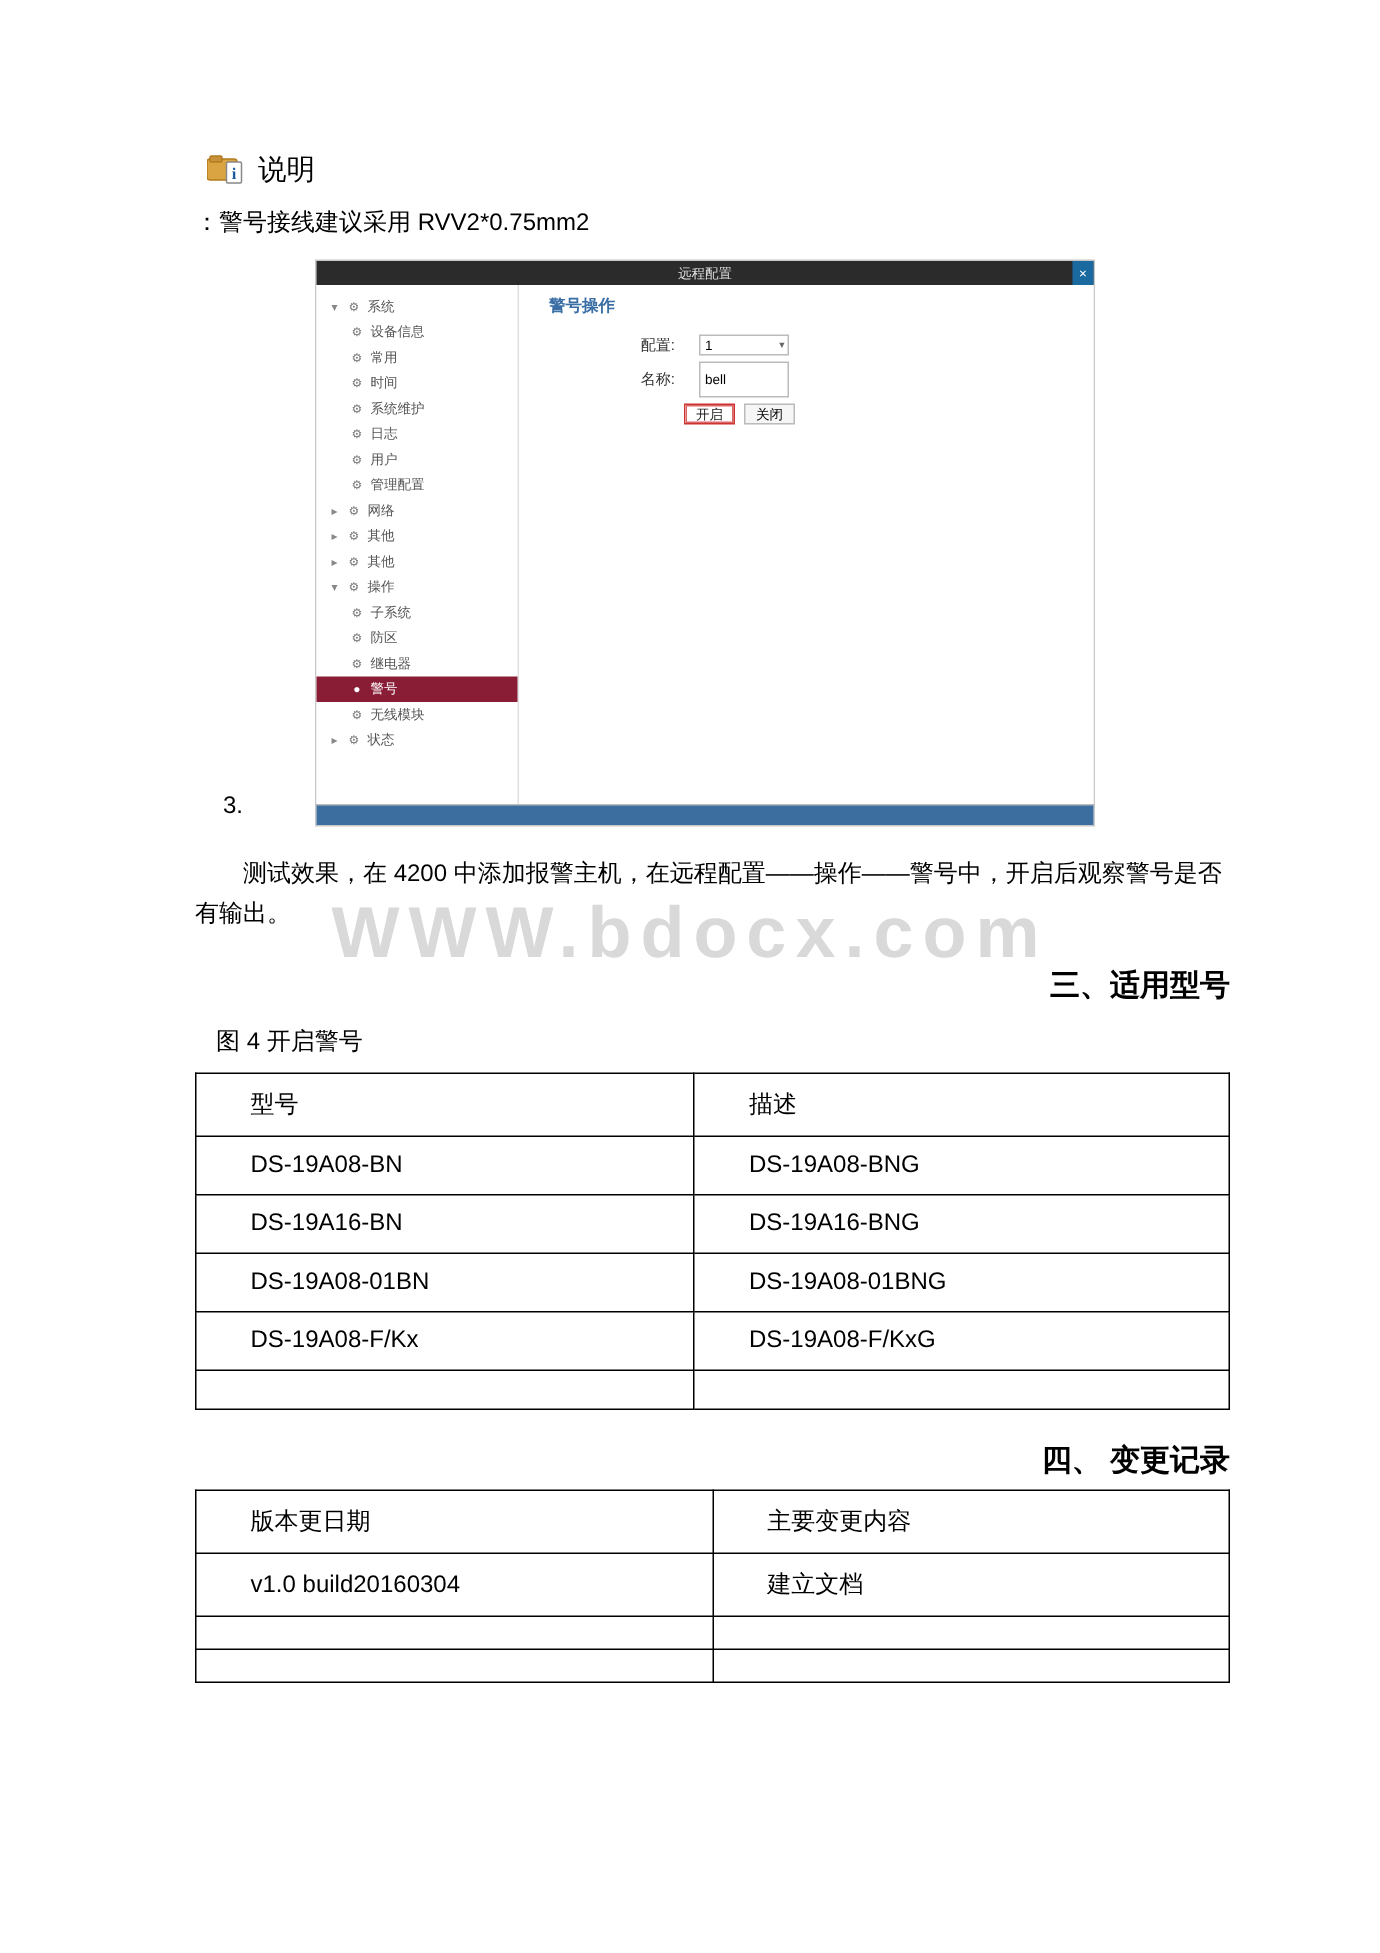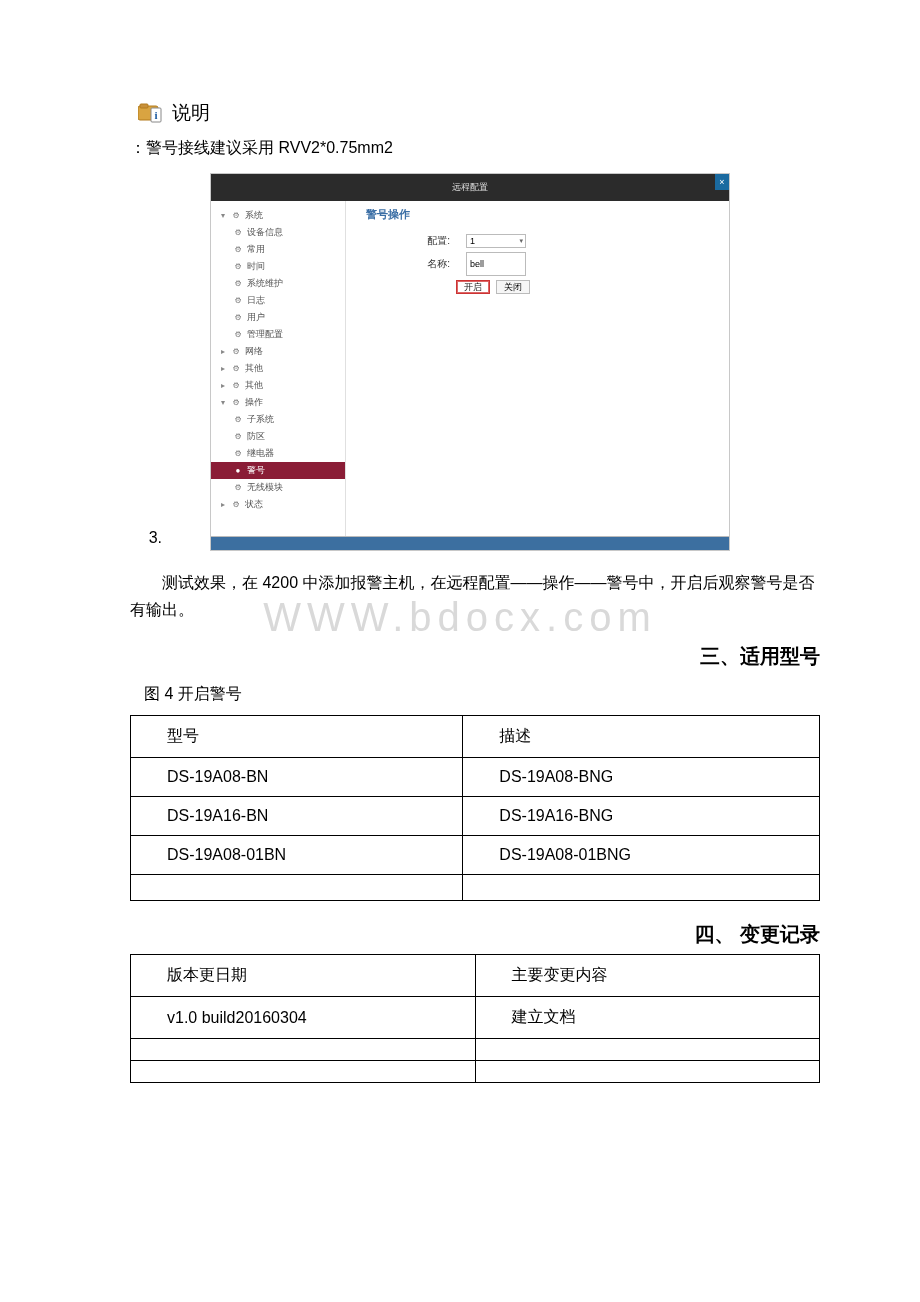--- a/index.html
+++ b/index.html
@@ -11,22 +11,22 @@
       font-size: 16px;
       color: #000;
       position: relative;
       padding: 100px 100px 0 130px;
     }
     .watermark {
       position: absolute;
       top: 595px;
       left: 50%;
       transform: translateX(-50%);
-      font-size: 40px;
-      font-weight: normal;
+      font-size: 48px;
+      font-weight: bold;
       color: #d9d9d9;
       letter-spacing: 6px;
       z-index: 0;
       white-space: nowrap;
     }
     .content { position: relative; z-index: 1; }
     .callout {
       display: flex;
       align-items: center;
       gap: 6px;
@@ -49,21 +49,21 @@
       margin-left: 40px;
       width: 520px;
       height: 378px;
       border: 1px solid #c8c8c8;
       display: flex;
       flex-direction: column;
       font-size: 10px;
       background: #f7f7f7;
     }
     .app-titlebar {
-      height: 27px;
+      height: 16px;
       background: #2b2b2b;
       color: #ddd;
       display: flex;
       align-items: center;
       justify-content: center;
       font-size: 9px;
       position: relative;
     }
     .app-close {
       position: absolute;
@@ -385,20 +385,24 @@
           <td>DS-19A08-BNG</td>
         </tr>
     <tr>
           <td>DS-19A16-BN</td>
           <td>DS-19A16-BNG</td>
         </tr>
     <tr>
           <td>DS-19A08-01BN</td>
           <td>DS-19A08-01BNG</td>
         </tr>
+    <tr>
+          <td>DS-19A08-F/Kx</td>
+          <td>DS-19A08-F/KxG</td>
+        </tr>
     <tr class="empty">
           <td></td>
           <td></td>
         </tr>
   </tbody>
     </table>
 
   <div class="section-title" style="margin-bottom:0">四、 变更记录</div>
 
   <table class="changes">

